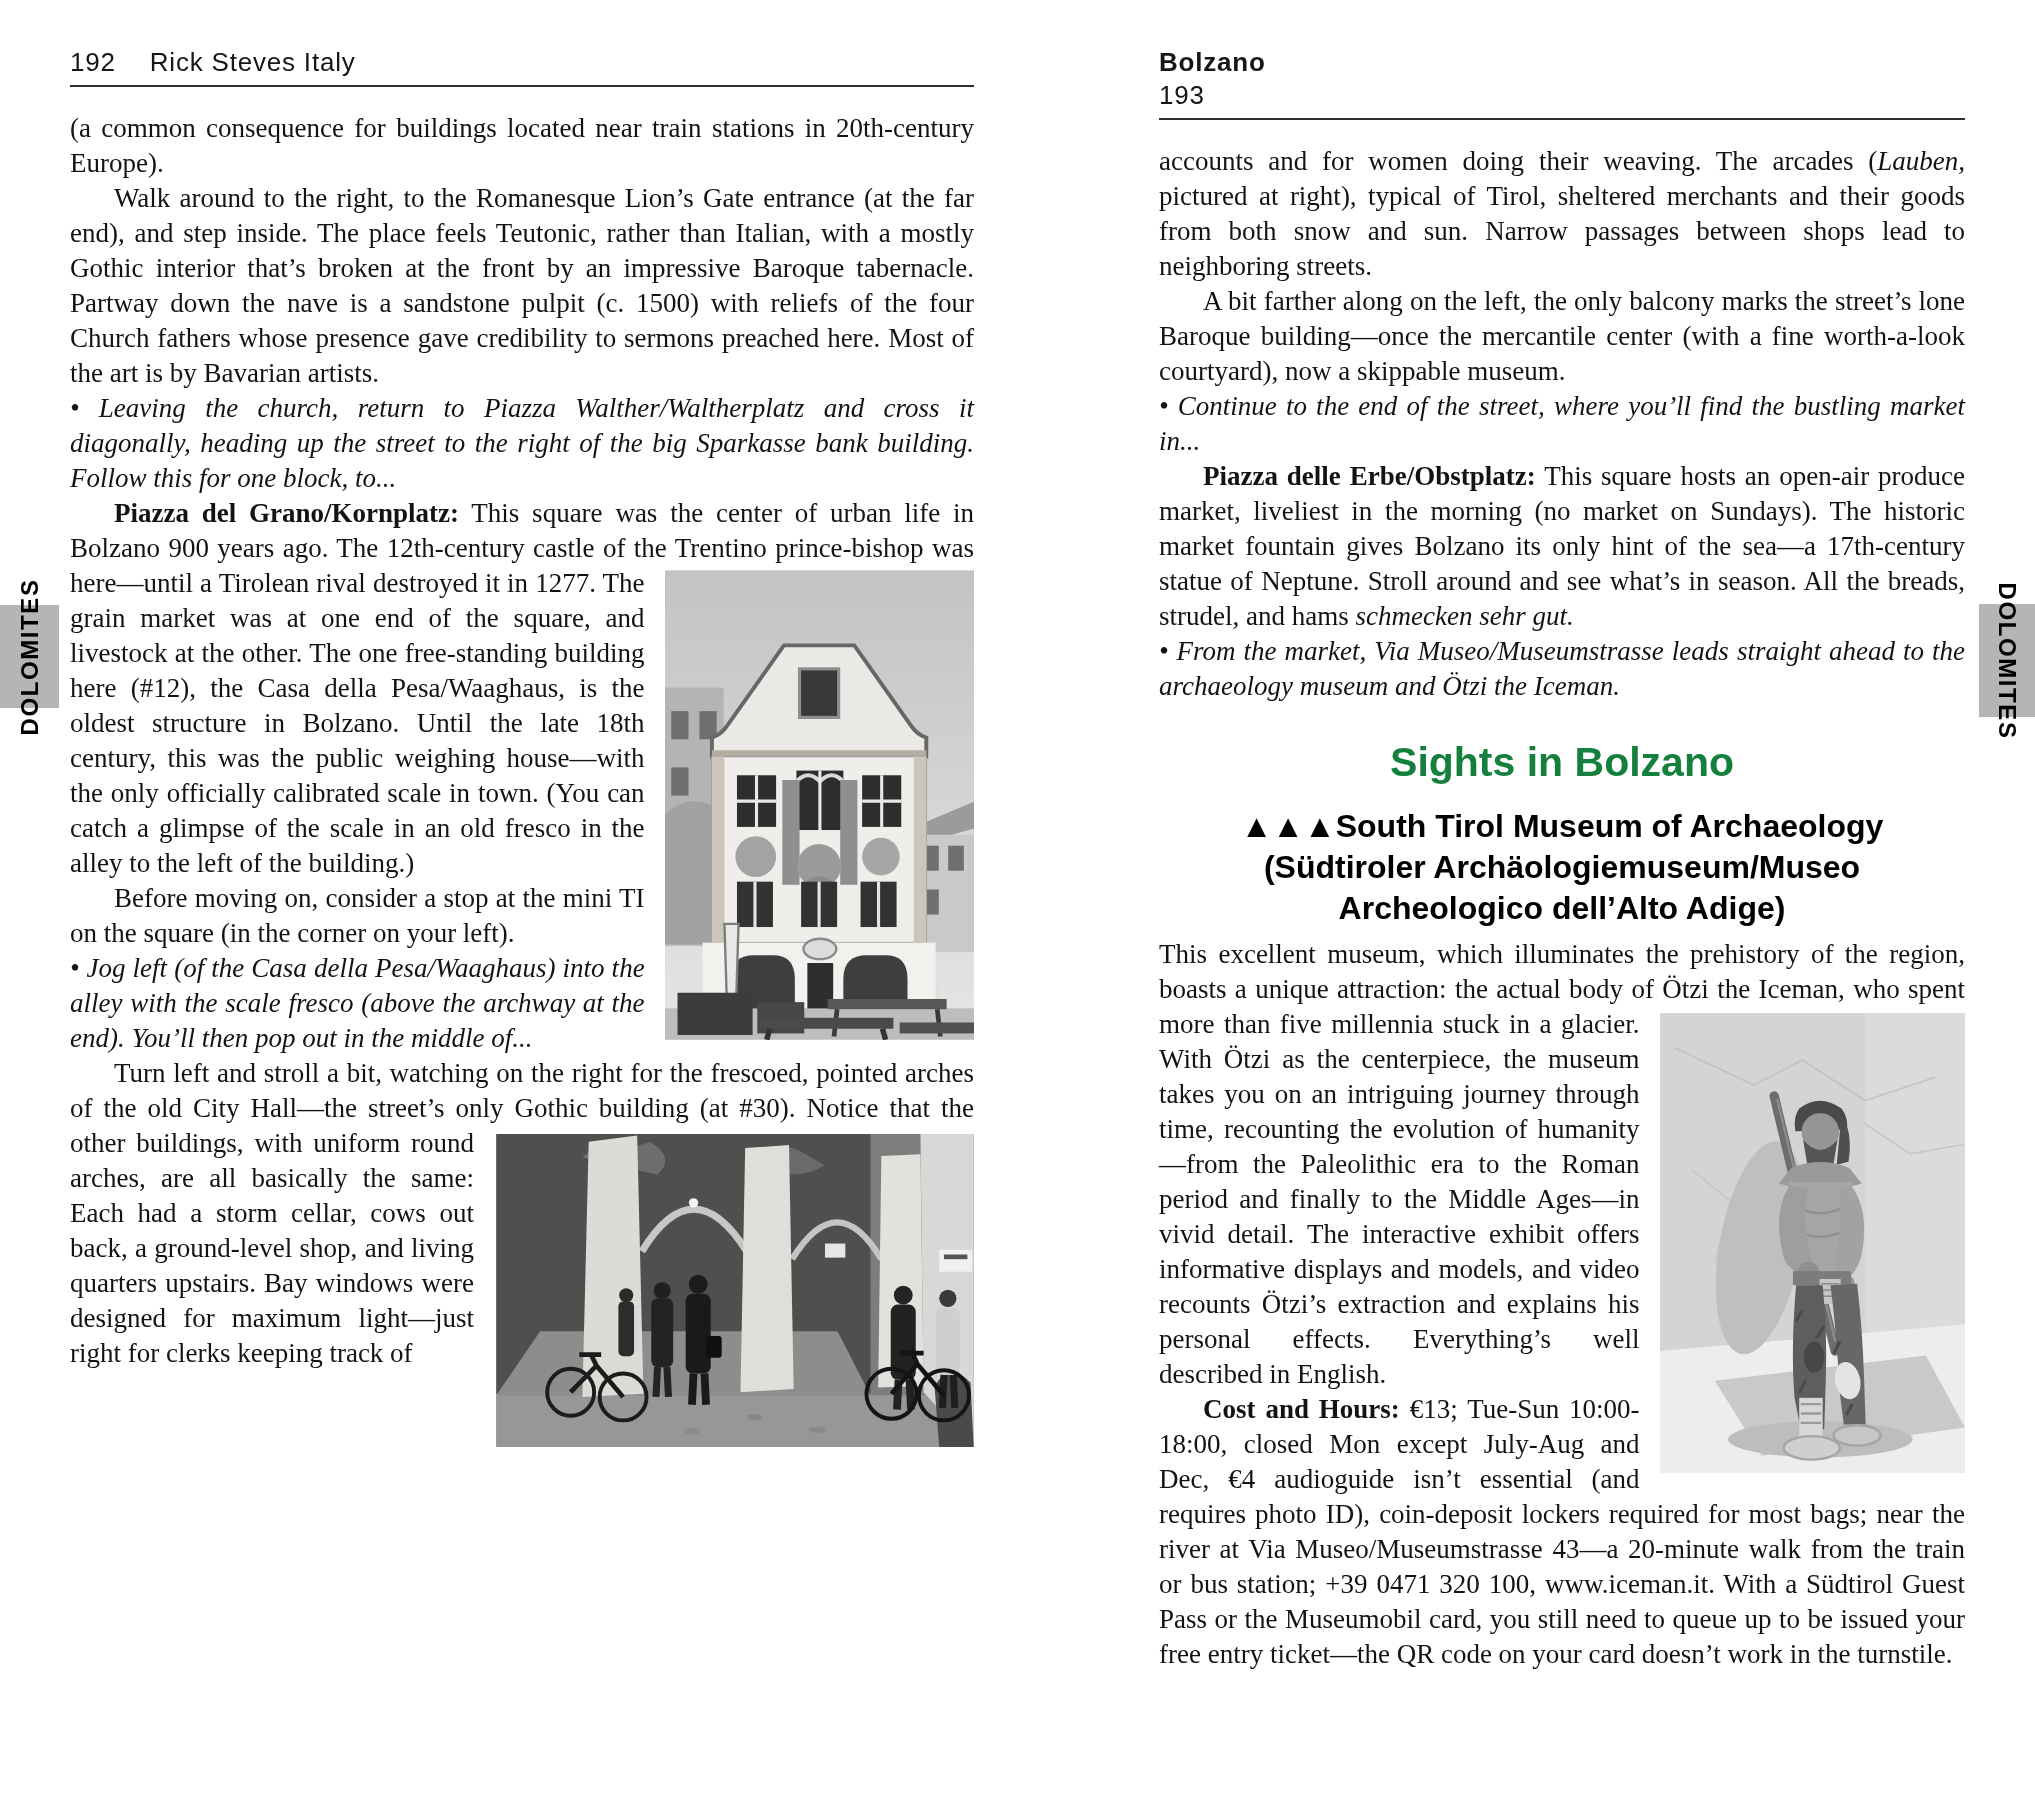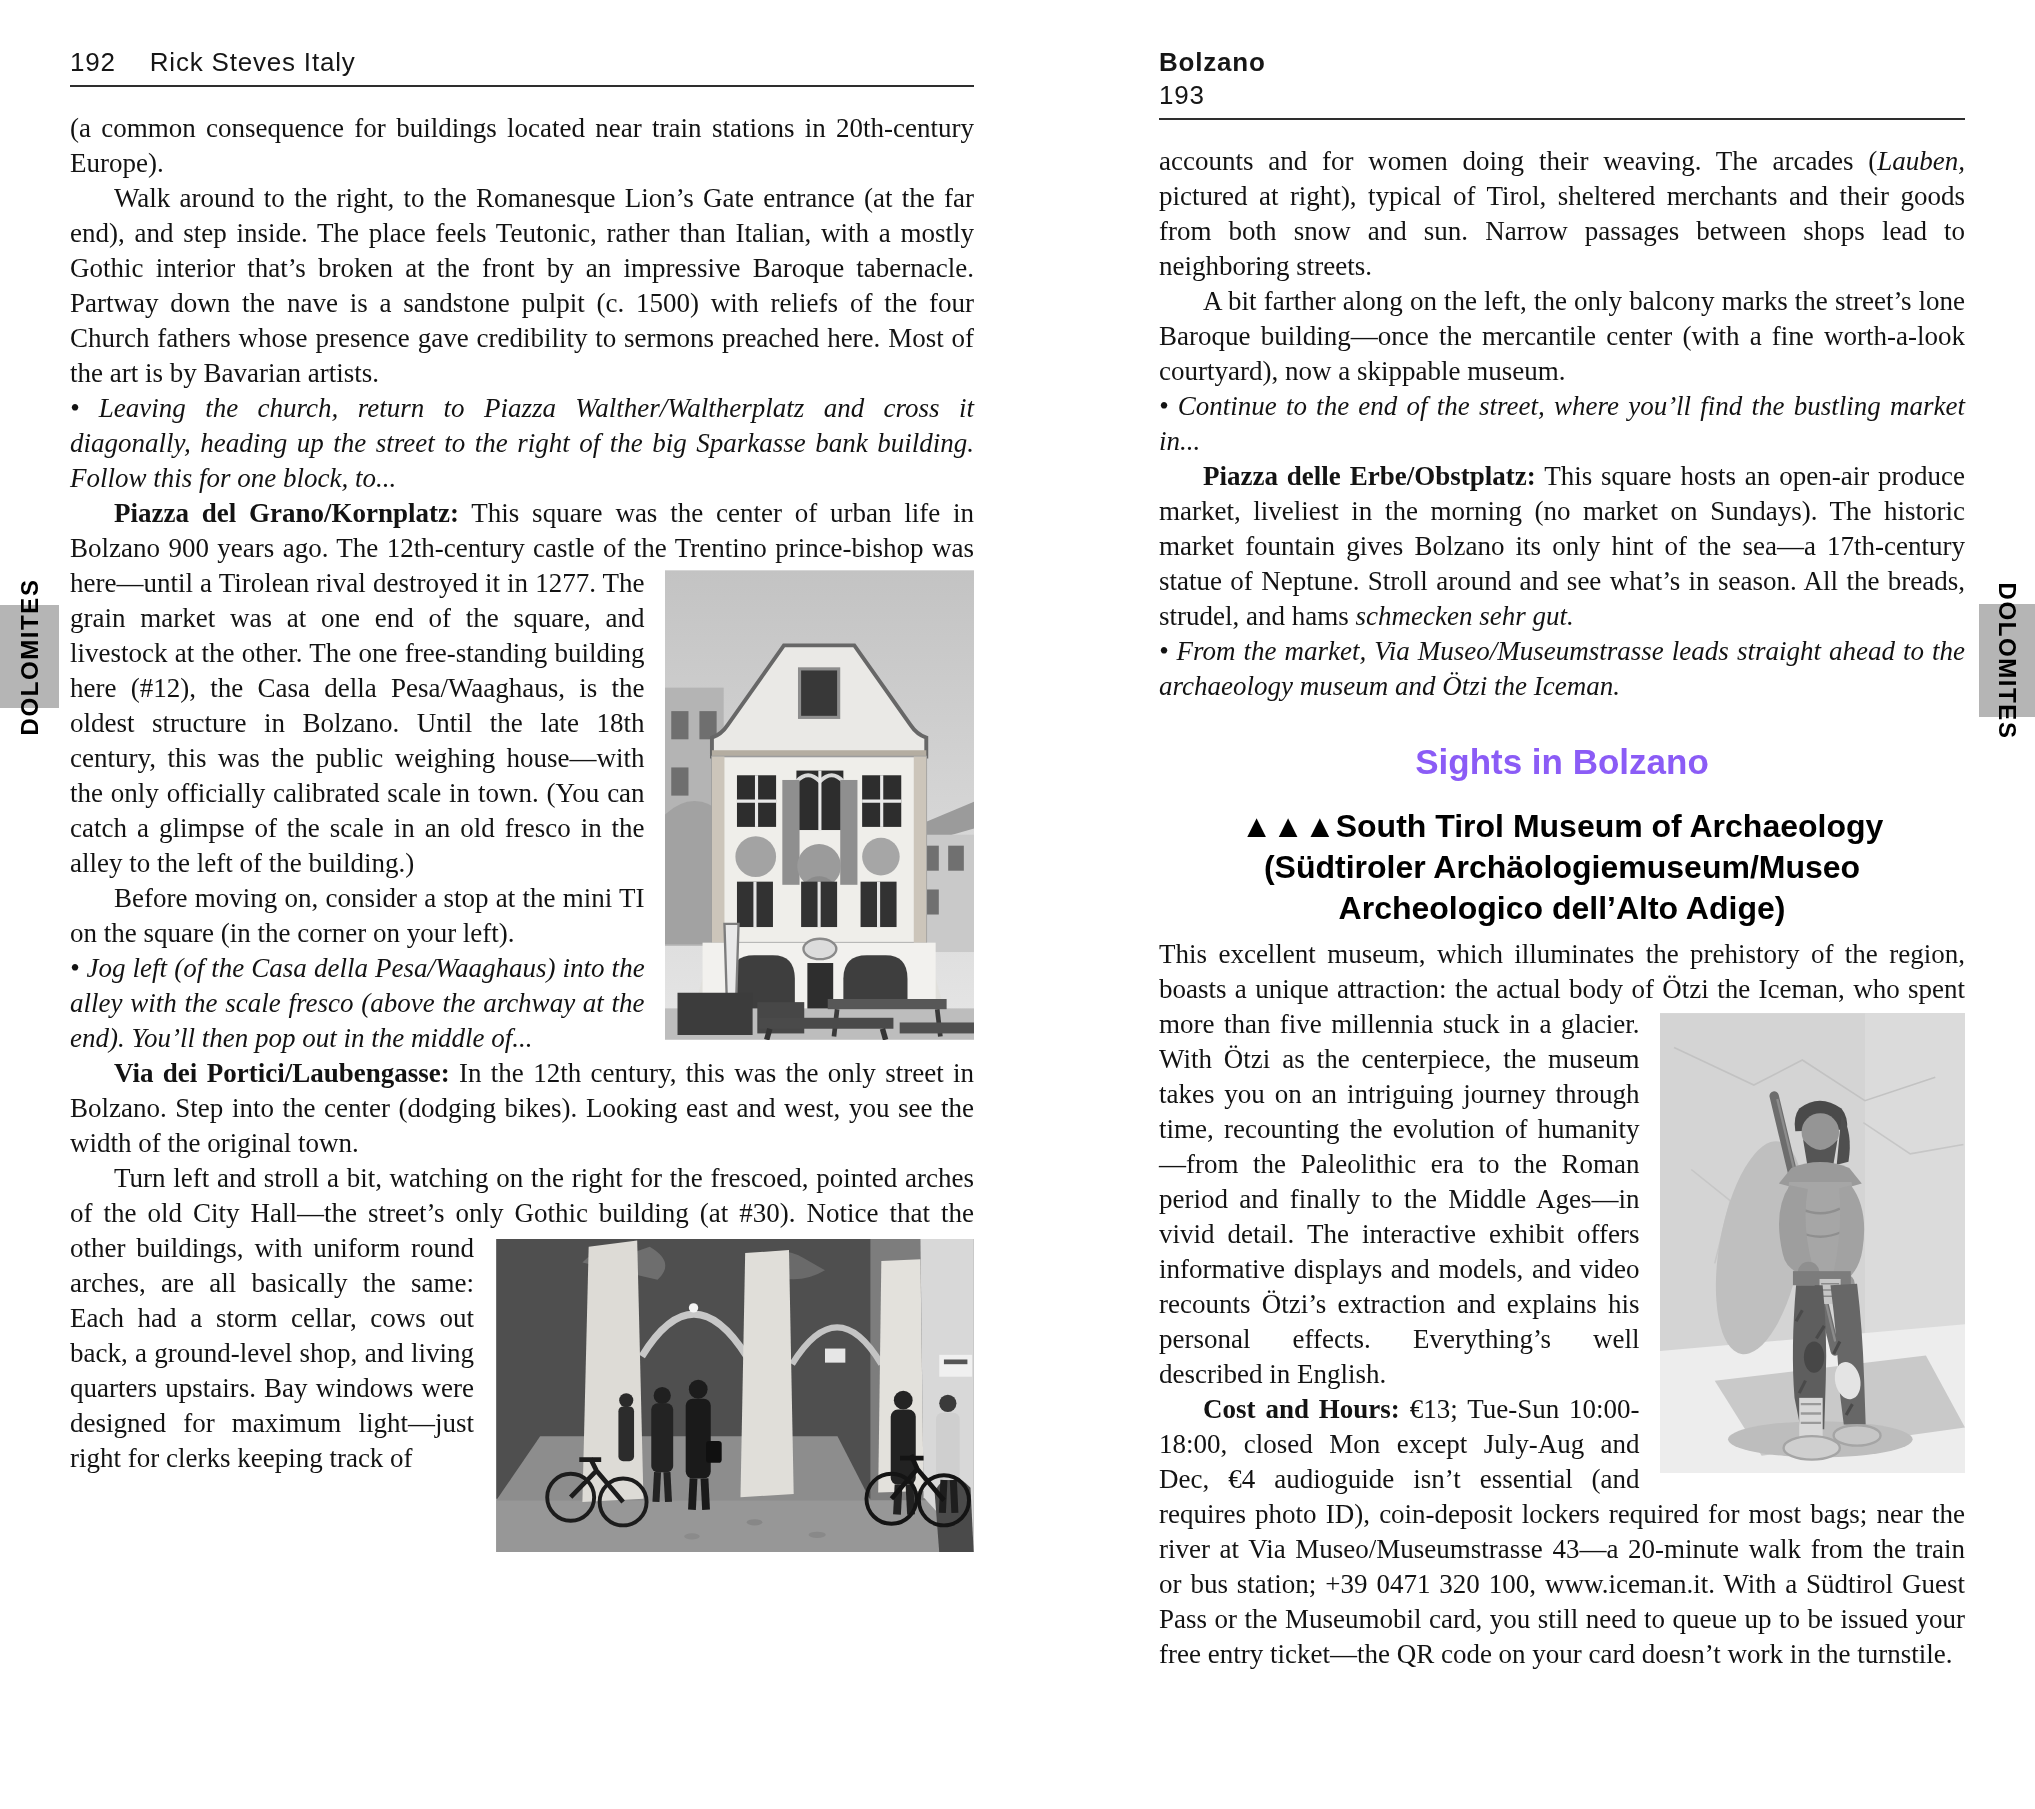--- a/index.html
+++ b/index.html
@@ -22,22 +22,22 @@
   .runin{font-weight:700;}
   .guide{font-style:italic;}
   .ital{font-style:italic;margin-top:26px;}
 
   .ph{float:right;}
   .ph1{margin:4.7px 0 12.5px 20.4px;}
   .ph2{margin:7.8px 0 0 22px;}
   .ph3{margin:6.3px 0 11px 20.4px;}
   .ph svg{display:block;}
 
-  h1.sights{font-family:"Liberation Sans","DejaVu Sans",sans-serif;font-weight:700;font-size:35px;
-            line-height:50px;text-align:center;margin:33px 0 19px;color:#8b5cf6;letter-spacing:0;}
+  h1.sights{font-family:"Liberation Sans","DejaVu Sans",sans-serif;font-weight:700;font-size:41px;
+            line-height:50px;text-align:center;margin:33px 0 19px;color:#15803d;letter-spacing:0;}
   h2.mus{font-family:"Liberation Sans","DejaVu Sans",sans-serif;font-weight:700;font-size:32px;
          line-height:41px;margin:0 0 7.8px;color:#000;text-align:center;}
 
   .tab{position:absolute;background:#b5b5b5;}
   .tab .lbl{position:absolute;left:50%;top:50%;white-space:nowrap;color:#000;
             font-family:"Liberation Sans","DejaVu Sans",sans-serif;font-weight:700;font-size:24px;letter-spacing:1.6px;}
   .tab-l{left:0;top:605px;width:59px;height:103px;}
   .tab-l .lbl{transform:translate(-50%,-50%) rotate(-90deg);}
   .tab-r{right:0;top:604px;width:56px;height:113px;}
   .tab-r .lbl{transform:translate(-50%,-50%) rotate(90deg);}
@@ -116,21 +116,20 @@
             <line x1="220" y1="561" x2="216" y2="596" stroke="#3a3a3a" stroke-width="6"></line>
             <line x1="348" y1="561" x2="352" y2="596" stroke="#3a3a3a" stroke-width="6"></line>
       <rect x="120" y="572" width="172" height="14" fill="#4a4a4a"></rect>
             <line x1="134" y1="586" x2="130" y2="600" stroke="#333" stroke-width="7"></line>
             <line x1="278" y1="586" x2="282" y2="600" stroke="#333" stroke-width="7"></line>
       <rect x="300" y="578" width="95" height="14" fill="#515151"></rect>
     </svg>
         </span><span> a Tirolean rival destroyed it in 1277. The grain market was at one end of the square, and livestock at the other. The one free-standing building here (#12), the Casa della Pesa/Waaghaus, is the oldest structure in Bolzano. Until the late 18th century, this was the public weighing house—with the only officially calibrated scale in town. (You can catch a glimpse of the scale in an old fresco in the alley to the left of the building.)</span></p>
     <p class="ind">Before moving on, consider a stop at the mini TI on the square (in the corner on your left).</p>
     <p class="guide">• Jog left (of the Casa della Pesa/Waaghaus) into the alley with the scale fresco (above the archway at the end). You’ll then pop out in the middle of...</p>
-    <p class="ind"><span class="runin">Via dei Portici/Laubengasse:</span><span> In the 12th century, this was the only street in Bolzano. Step into the center (dodging bikes). Looking east and west, you see the width of the original town.</span></p>
     <p class="ind"><span>Turn left and stroll a bit, watching on the right for the frescoed, pointed arches of the old City Hall—the street’s only Gothic</span><span class="ph ph2">
           <svg width="478" height="313" viewBox="0 0 610 400">
       <rect width="610" height="400" fill="#7d7d7d"></rect>
       <rect x="0" y="0" width="478" height="332" fill="#4f4f4f"></rect>
       <polygon points="56,252 436,252 478,334 0,334" fill="#8d8d8d"></polygon>
       <polygon points="0,334 610,334 610,400 0,400" fill="#979797"></polygon>
       <ellipse cx="330" cy="362" rx="10" ry="4" fill="#878787"></ellipse>
             <ellipse cx="410" cy="378" rx="11" ry="4" fill="#898989"></ellipse>
             <ellipse cx="250" cy="380" rx="10" ry="4" fill="#8b8b8b"></ellipse>
       <path d="M186,150 Q252,42 320,150" stroke="#c7c7c7" stroke-width="9" fill="none"></path>

